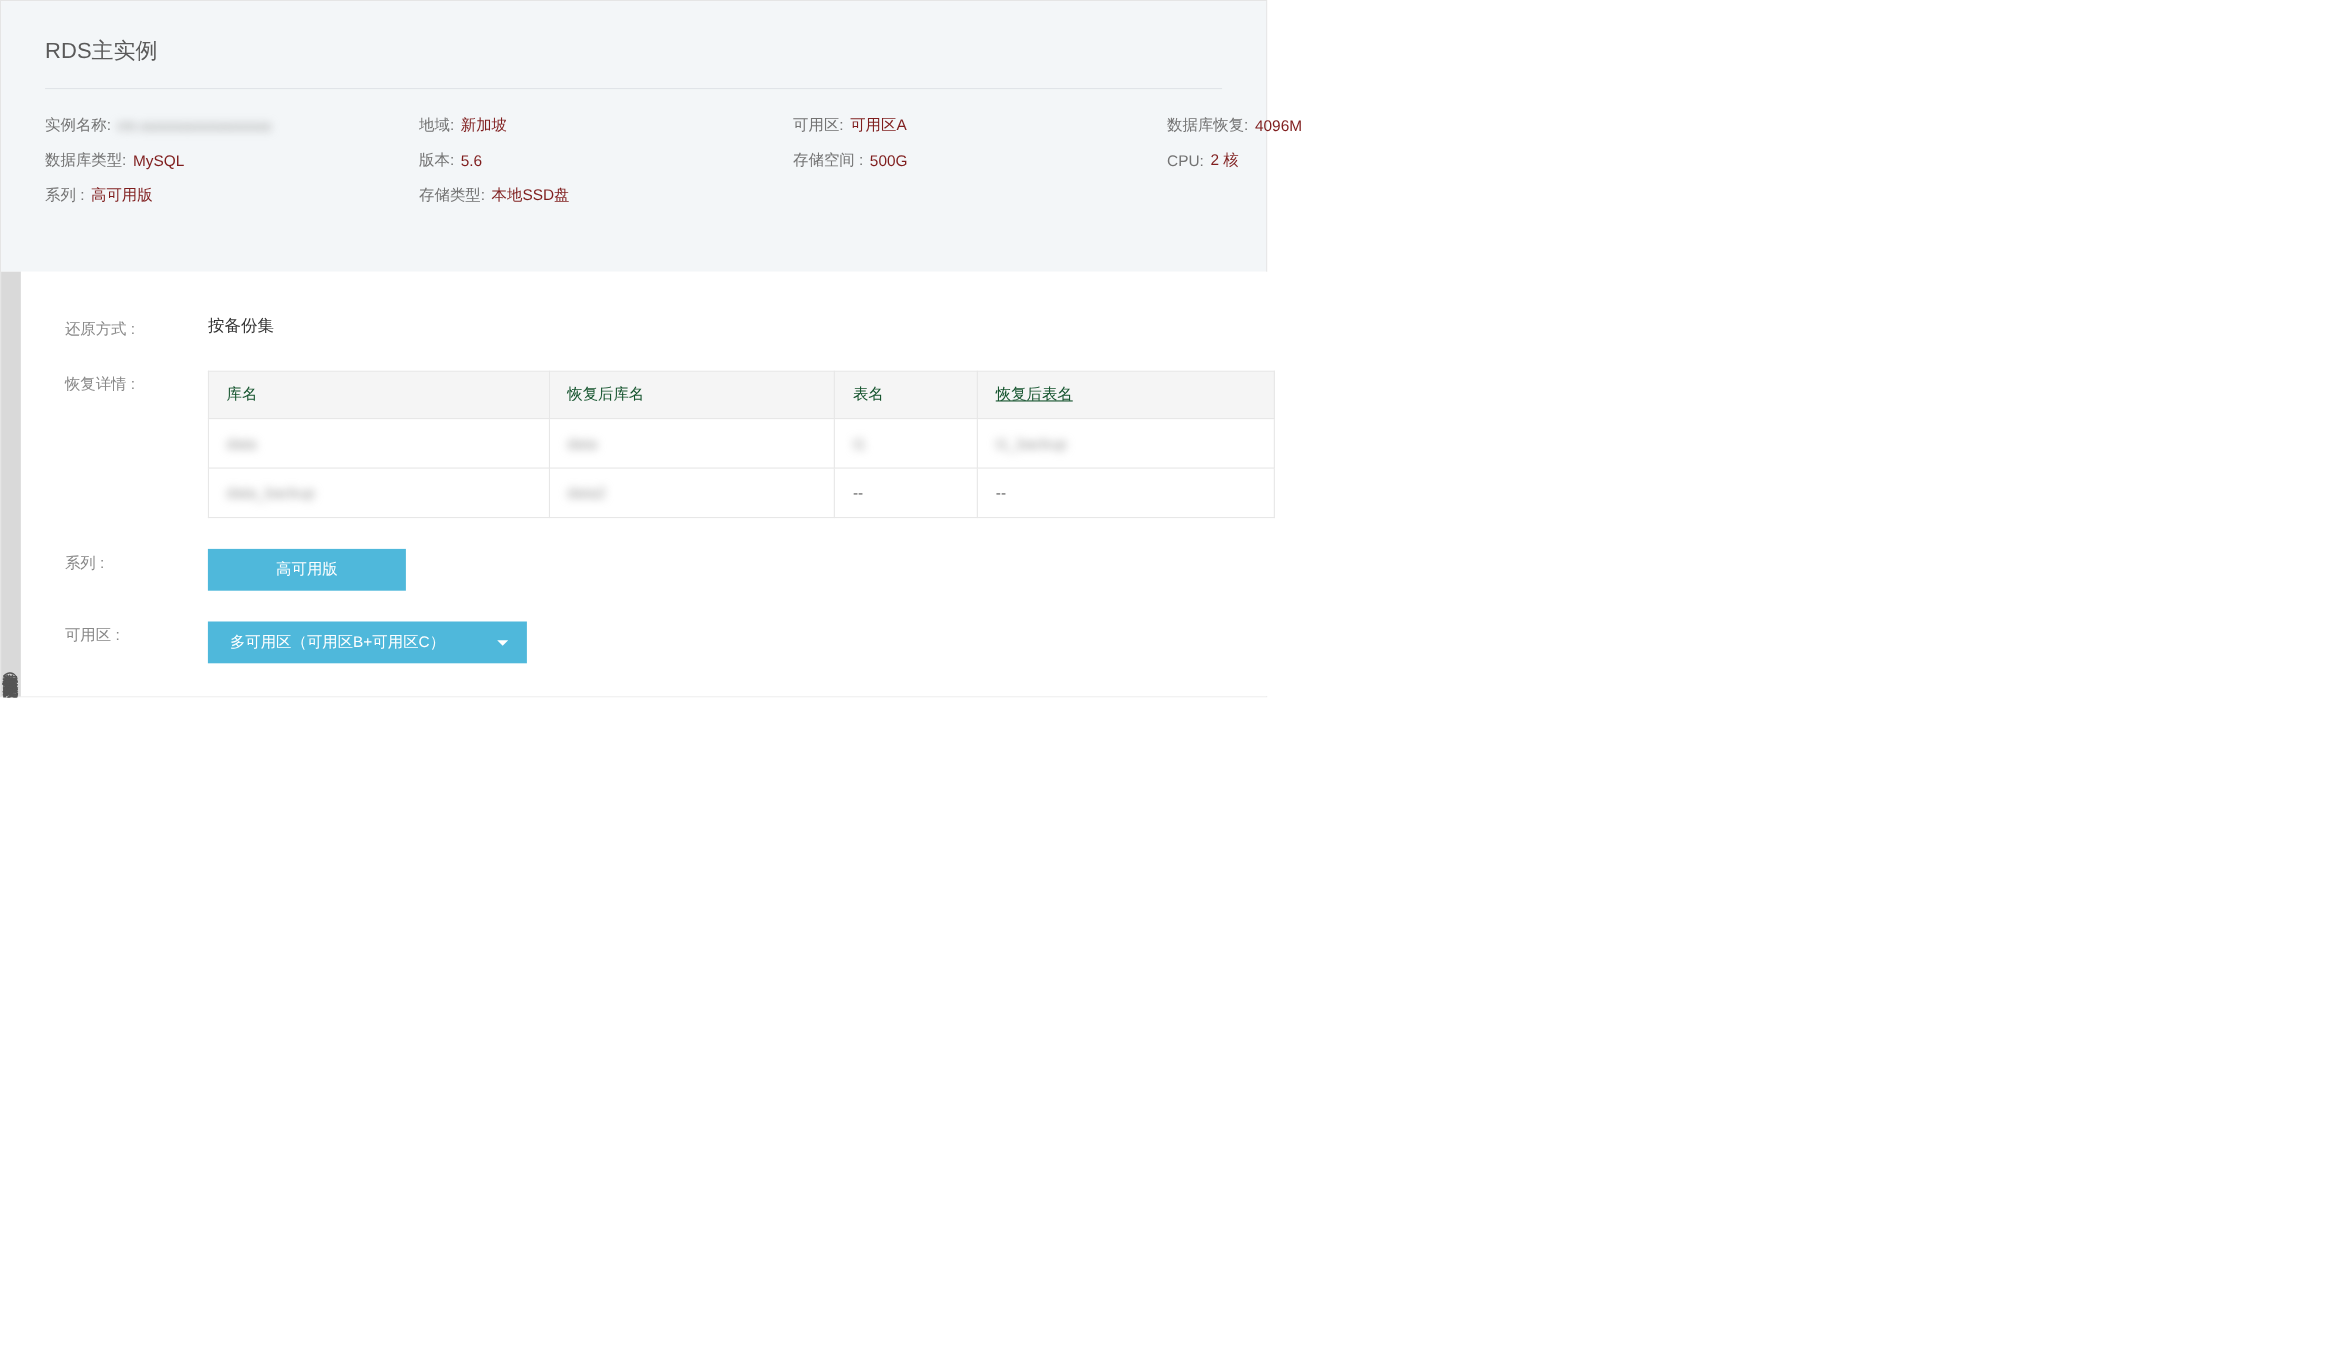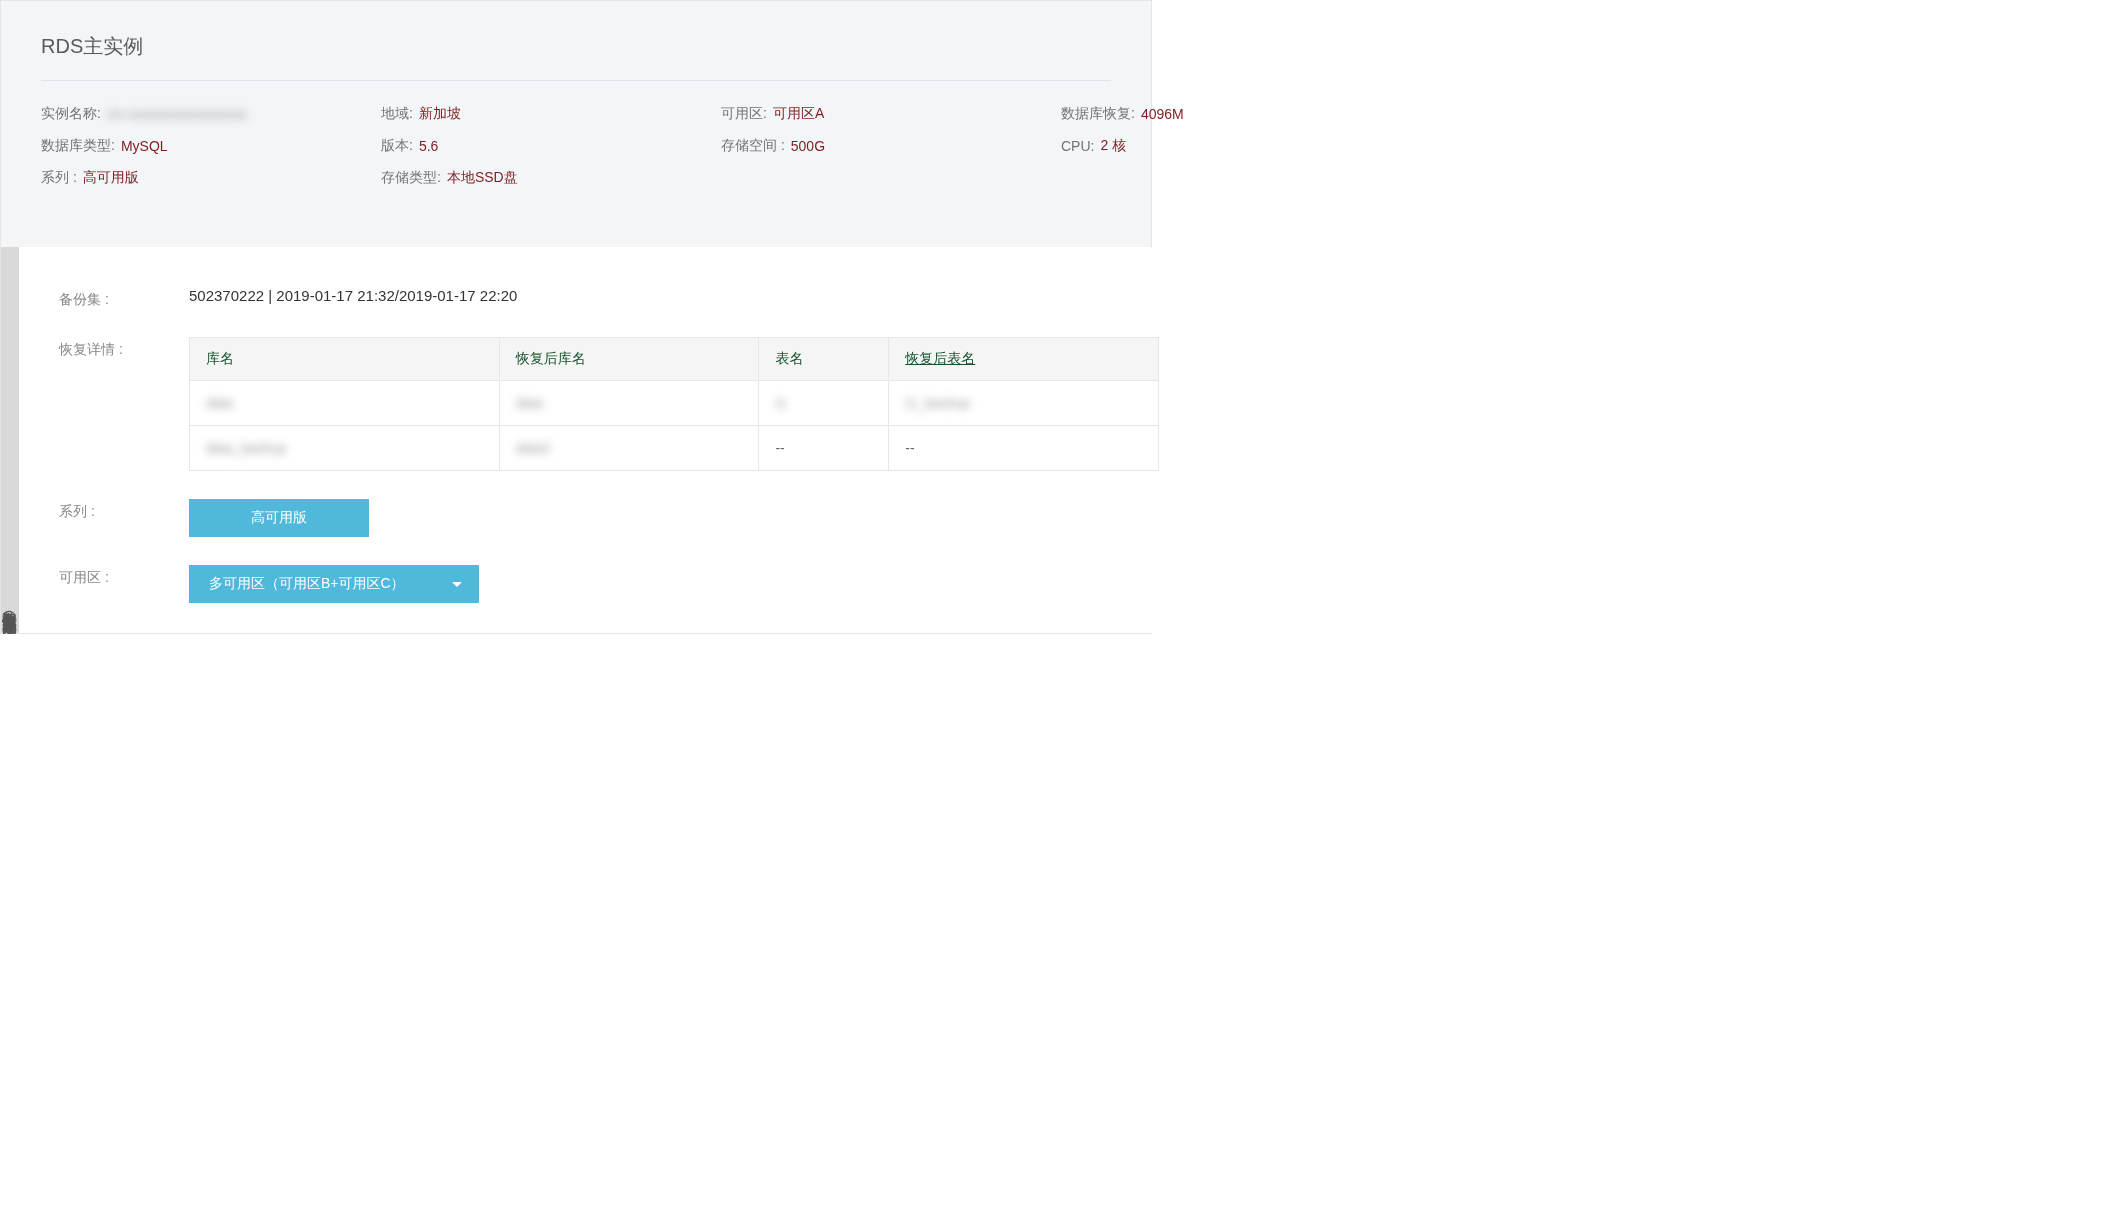--- a/index.html
+++ b/index.html
@@ -198,25 +198,25 @@
       </div>
     </div>
   </div>
 
   <div class="lower-section">
     <div class="side-tab">
       <span class="side-tab-text">数据库恢复（原克隆实例）</span>
     </div>
     <div class="form-section">
 
-
       <div class="form-row">
-        <div class="form-label">备份集 :</div>
-        <div class="form-value">502370222 | 2019-01-17 21:32/2019-01-17 22:20</div>
-      </div>
+        <div class="form-label">还原方式 :</div>
+        <div class="form-value">按备份集</div>
+      </div>
+
 
       <div class="form-row">
         <div class="form-label">恢复详情 :</div>
         <div class="form-value">
           <table class="restore-table">
             <thead>
               <tr>
                 <th class="col-dbname">库名</th>
                 <th class="col-newdb">恢复后库名</th>
                 <th class="col-tname">表名</th>

